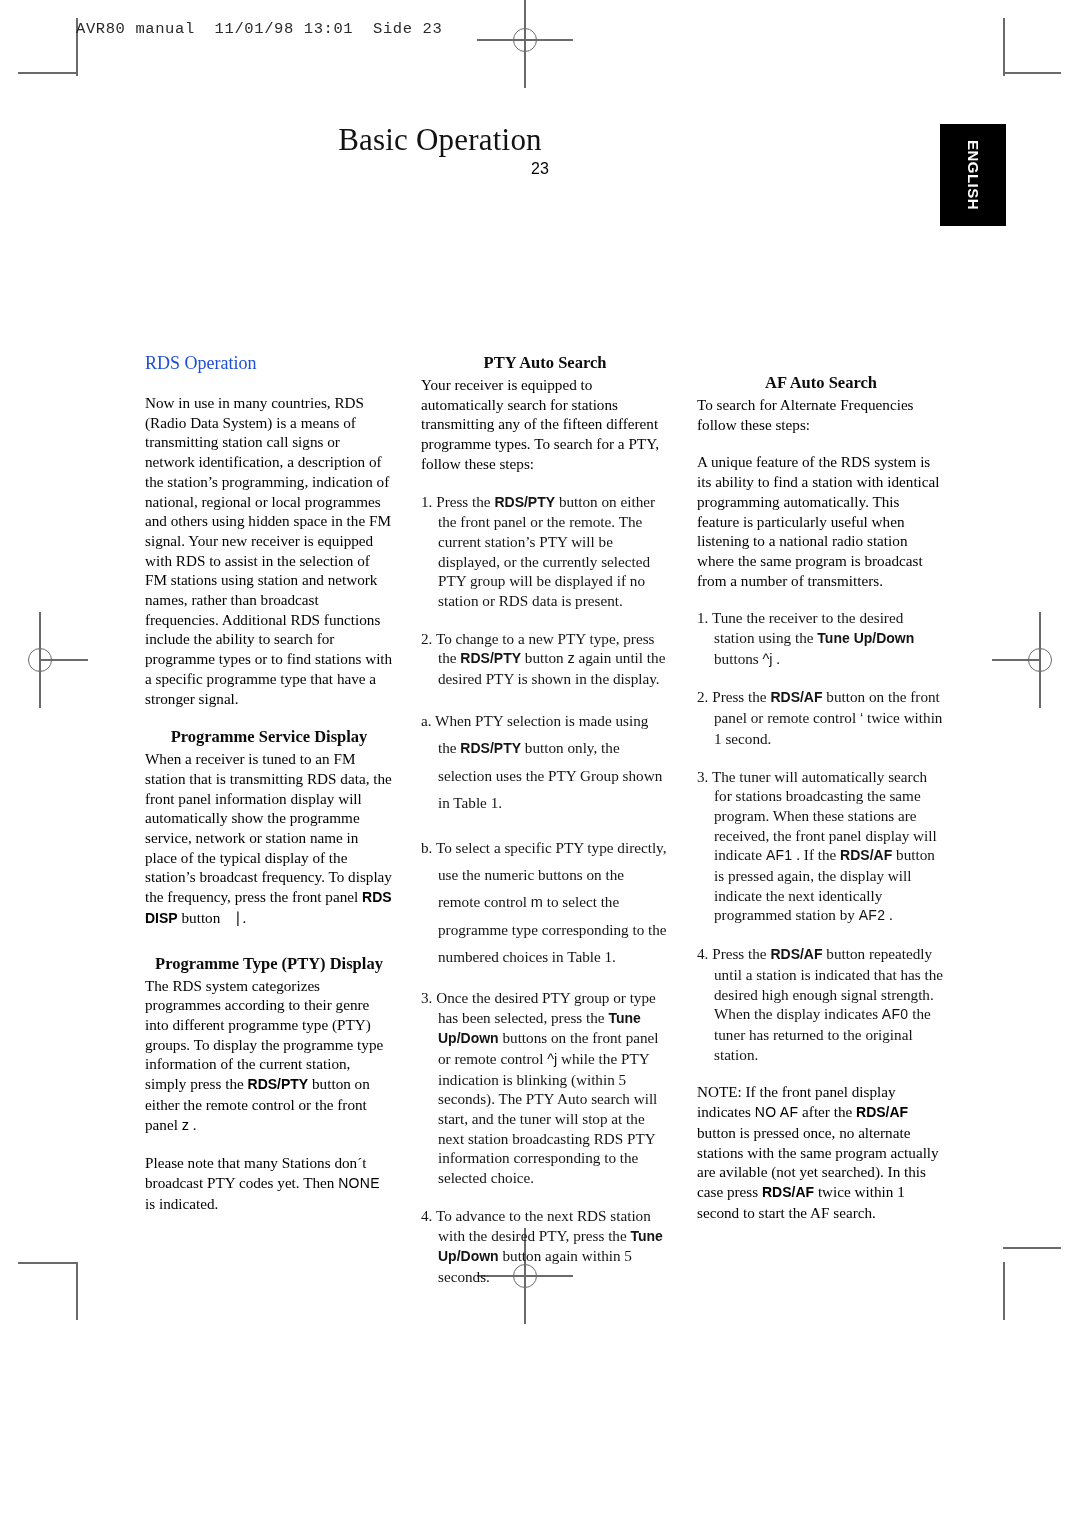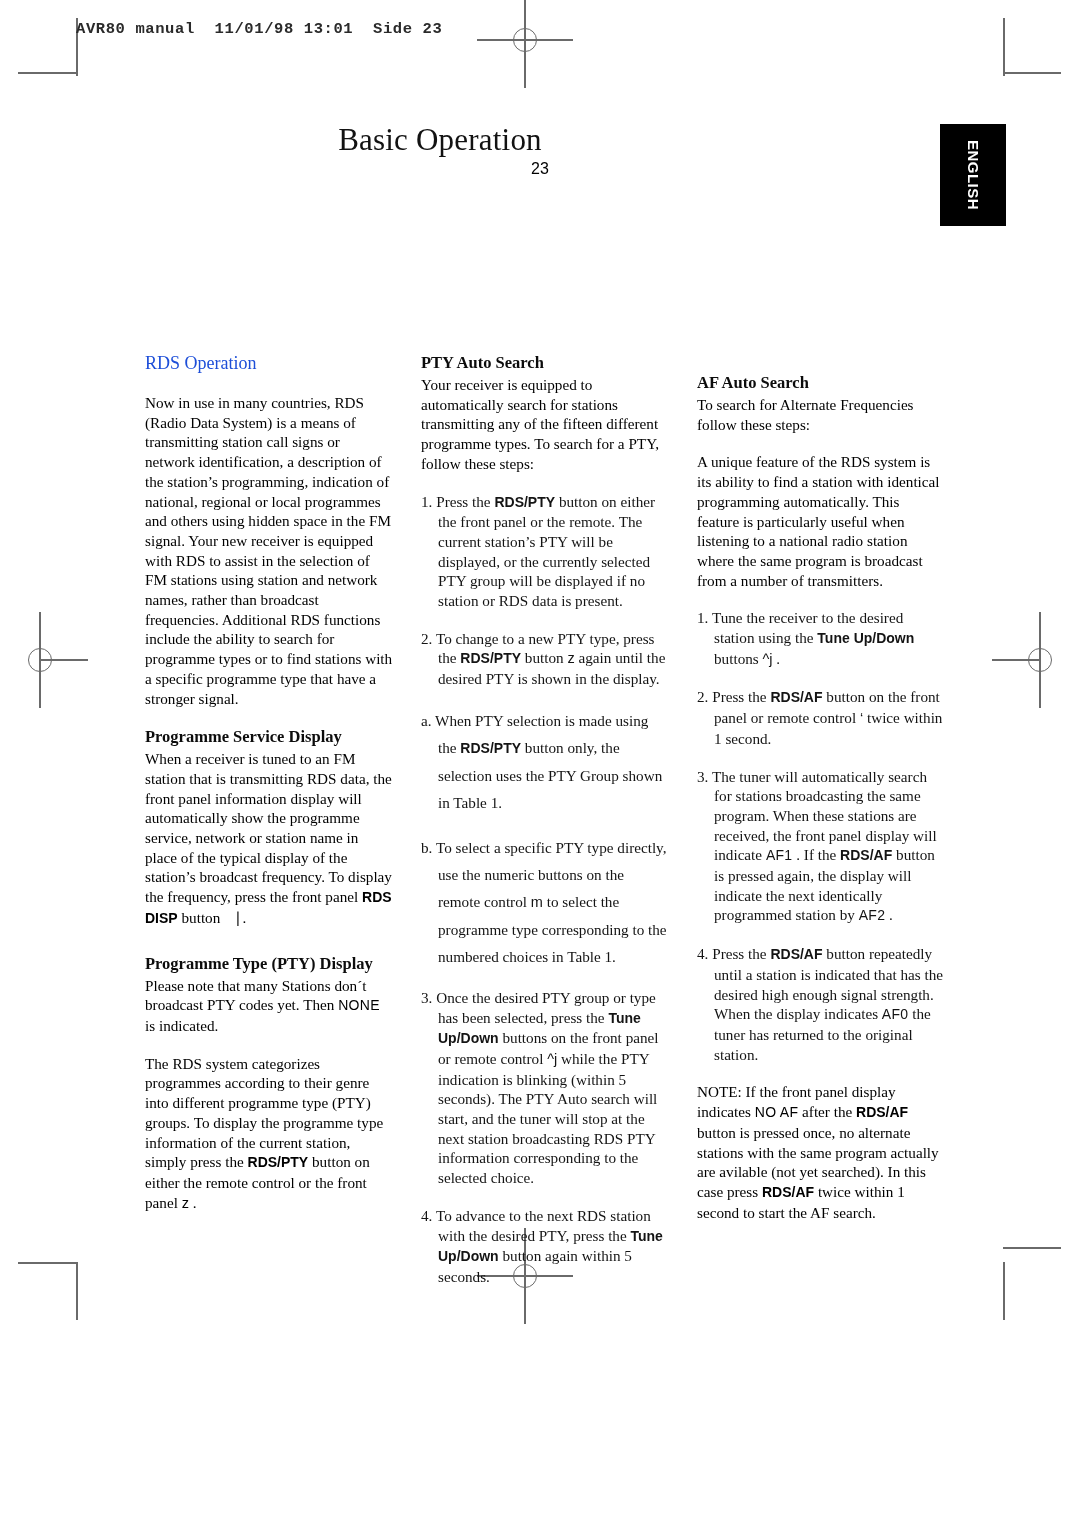--- a/index.html
+++ b/index.html
@@ -63,21 +63,20 @@
   
   .slug {
     position: absolute;
     left: 76px;
     top: 20px;
     font-family: "Liberation Mono", "DejaVu Sans Mono", monospace;
     font-size: 15.5px;
     letter-spacing: 0.6px;
     color: #2a2a2a;
     white-space: pre;
-    font-weight: bold;
   }
 
   
   .page-title {
     position: absolute;
     left: 0;
     top: 122px;
     width: 880px;
     text-align: center;
     font-size: 31px;
@@ -149,20 +148,21 @@
     font-weight: normal;
     line-height: 22px;
     color: #1d4ed8;
   }
   h2.sec-bold {
     margin: 0 0 2px 0;
     font-size: 16.5px;
     font-weight: bold;
     line-height: 21px;
     color: #0c0c0c;
+    text-align: center;
   }
   h2.sec-bold.spaced { margin-top: 24px; }
 
   .btn {
     font-family: "Liberation Sans", "DejaVu Sans", sans-serif;
     font-weight: bold;
     font-size: 14px;
   }
   .disp {
     font-family: "Liberation Sans", "DejaVu Sans", sans-serif;
@@ -240,23 +240,23 @@
 <div class="columns">
 
   <div class="col col-1">
     <h2 class="sec-plain">RDS Operation</h2>
     <p>Now in use in many countries, RDS (Radio Data System) is a means of transmitting station call signs or network identification, a description of the station’s programming, indication of national, regional or local programmes and others using hidden space in the FM signal. Your new receiver is equipped with RDS to assist in the selection of FM stations using station and network names, rather than broadcast frequencies. Additional RDS functions include the ability to search for programme types or to find stations with a specific programme type that have a stronger signal.</p>
 
     <h2 class="sec-bold">Programme Service Display</h2>
     <p><span>When a receiver is tuned to an FM station that is transmitting RDS data, the front panel information display will automatically show the programme service, network or station name in place of the typical display of the station’s broadcast frequency. To display the frequency, press the front panel </span><span class="btn">RDS DISP</span><span> button </span><span class="glyph">⎹</span><span> .</span></p>
 
     <h2 class="sec-bold spaced">Programme Type (PTY) Display</h2>
+    <p><span>The RDS system categorizes programmes according to their genre into different programme type (PTY) groups. To display the programme type information of the current station, simply press the </span><span class="btn">RDS/PTY</span><span> button on either the remote control or the front panel </span><span class="glyph">z</span><span>  .</span></p>
+
     <p><span>Please note that many Stations don´t broadcast PTY codes yet. Then </span><span class="disp">NONE</span><span> is indicated.</span></p>
-
-    <p><span>The RDS system categorizes programmes according to their genre into different programme type (PTY) groups. To display the programme type information of the current station, simply press the </span><span class="btn">RDS/PTY</span><span> button on either the remote control or the front panel </span><span class="glyph">z</span><span>  .</span></p>
   </div>
 
   <div class="col col-2">
     <h2 class="sec-bold">PTY Auto Search</h2>
     <p>Your receiver is equipped to automatically search for stations transmitting any of the fifteen different programme types. To search for a PTY, follow these steps:</p>
 
     <div class="step"><span>1. Press the </span><span class="btn">RDS/PTY</span><span> button on either the front panel or the remote. The current station’s PTY will be displayed, or the currently selected PTY group will be displayed if no station or RDS data is present.</span></div>
 
     <div class="step"><span>2. To change to a new PTY type, press the </span><span class="btn">RDS/PTY</span><span> button </span><span class="glyph">z</span><span>  again until the desired PTY is shown in the display.</span></div>
 

